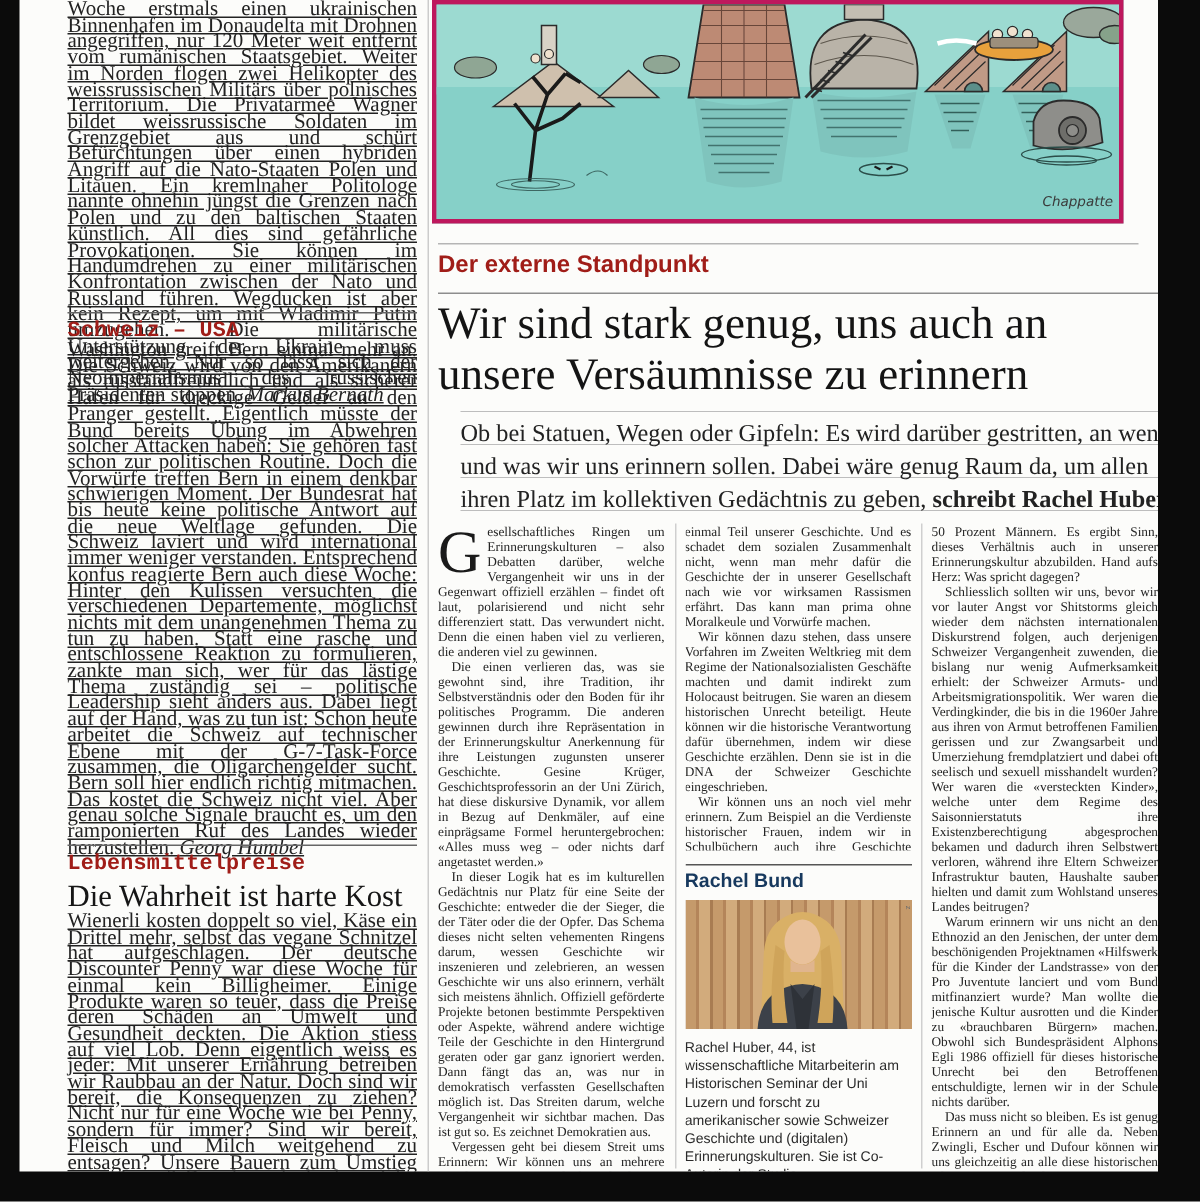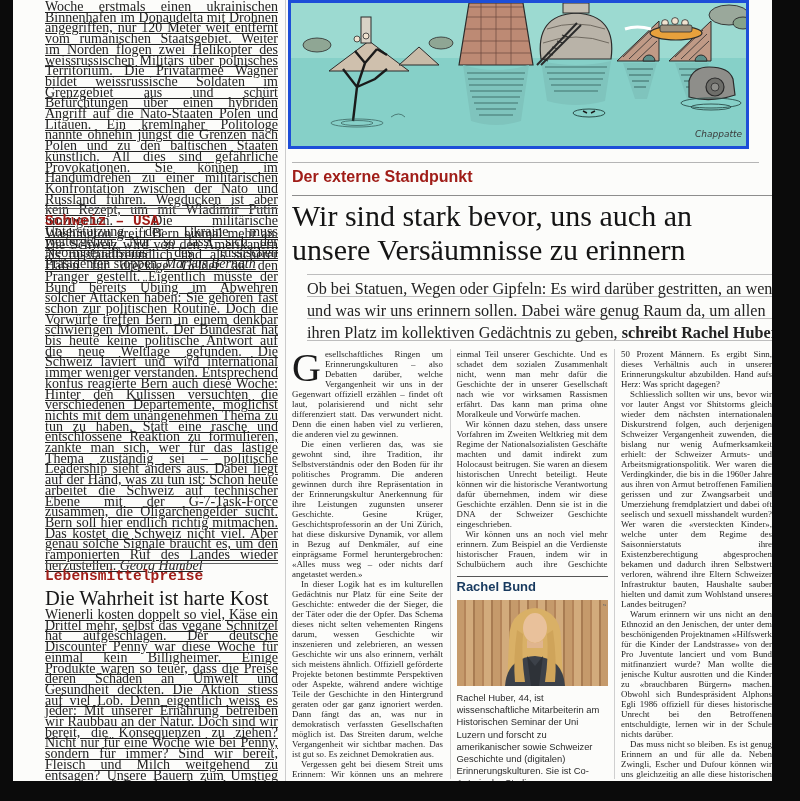--- a/index.html
+++ b/index.html
@@ -27,21 +27,21 @@
   .lefthead{
     font-size:20.5px;line-height:23px;font-weight:normal;color:#161616;
     margin:3px 0 0 0;
   }
   .sec .leftbody{margin-top:0;}
   
   .vdiv-main{position:absolute;left:272px;top:0;width:1px;height:781px;background:#cccccc;}
   
   .cartoon{
     position:absolute;left:275px;top:0;width:461px;height:149px;
-    border:3px solid #1d4ed8;box-sizing:border-box;background:#8fd4cc;
+    border:3px solid #be185d;box-sizing:border-box;background:#8fd4cc;
   }
   .cartoon svg{display:block;width:100%;height:100%;}
   
   .m-rule1{position:absolute;left:279px;top:162px;width:467px;height:1px;background:#b5b5b5;}
   .m-kicker{position:absolute;left:279px;top:168px;font-family:"Liberation Sans",sans-serif;
     font-weight:bold;font-size:16px;color:#a01d18;}
   .m-rule2{position:absolute;left:279px;top:195px;width:480px;height:1px;background:#8d8d8d;}
   .m-head{position:absolute;left:279px;top:199px;width:482px;
     font-size:30px;line-height:33.5px;color:#141414;font-weight:normal;margin:0;}
   .m-lead{
@@ -200,21 +200,21 @@
       </g>
 
       <text x="404" y="134" font-size="9" font-family="DejaVu Sans, sans-serif" font-style="italic" fill="#3a3a3a">Chappatte</text>
     </svg>
   </div>
 
   <div class="m-rule1"></div>
   <div class="m-kicker">Der externe Standpunkt</div>
   <div class="m-rule2"></div>
   <h1 class="m-head">
-      <span style="display:block">Wir sind stark bevor, uns auch an</span>
+      <span style="display:block">Wir sind stark genug, uns auch an</span>
       <span style="display:block">unsere Versäumnisse zu erinnern</span>
     </h1>
 
   <div class="m-lead"><span>Ob bei Statuen, Wegen oder Gipfeln: Es wird darüber gestritten, an wen und was wir uns erinnern sollen. Dabei wäre genug Raum da, um allen ihren Platz im kollektiven Gedächtnis zu geben, </span><b>schreibt Rachel Huber</b></div>
 
   <div class="cols">
     <div class="gut gut1"></div>
     <div class="gut gut2"></div>
 
     <div class="col colbody">

